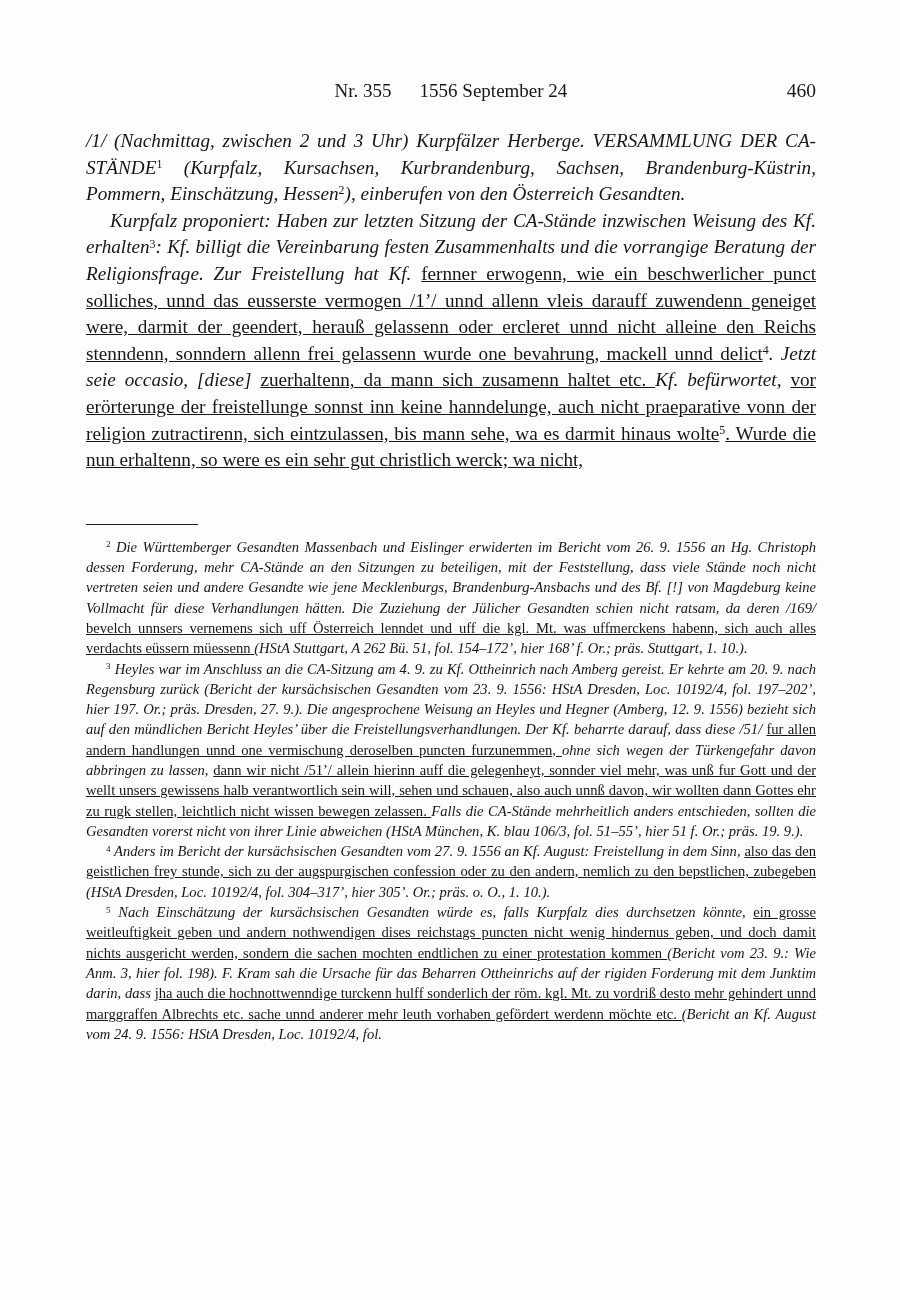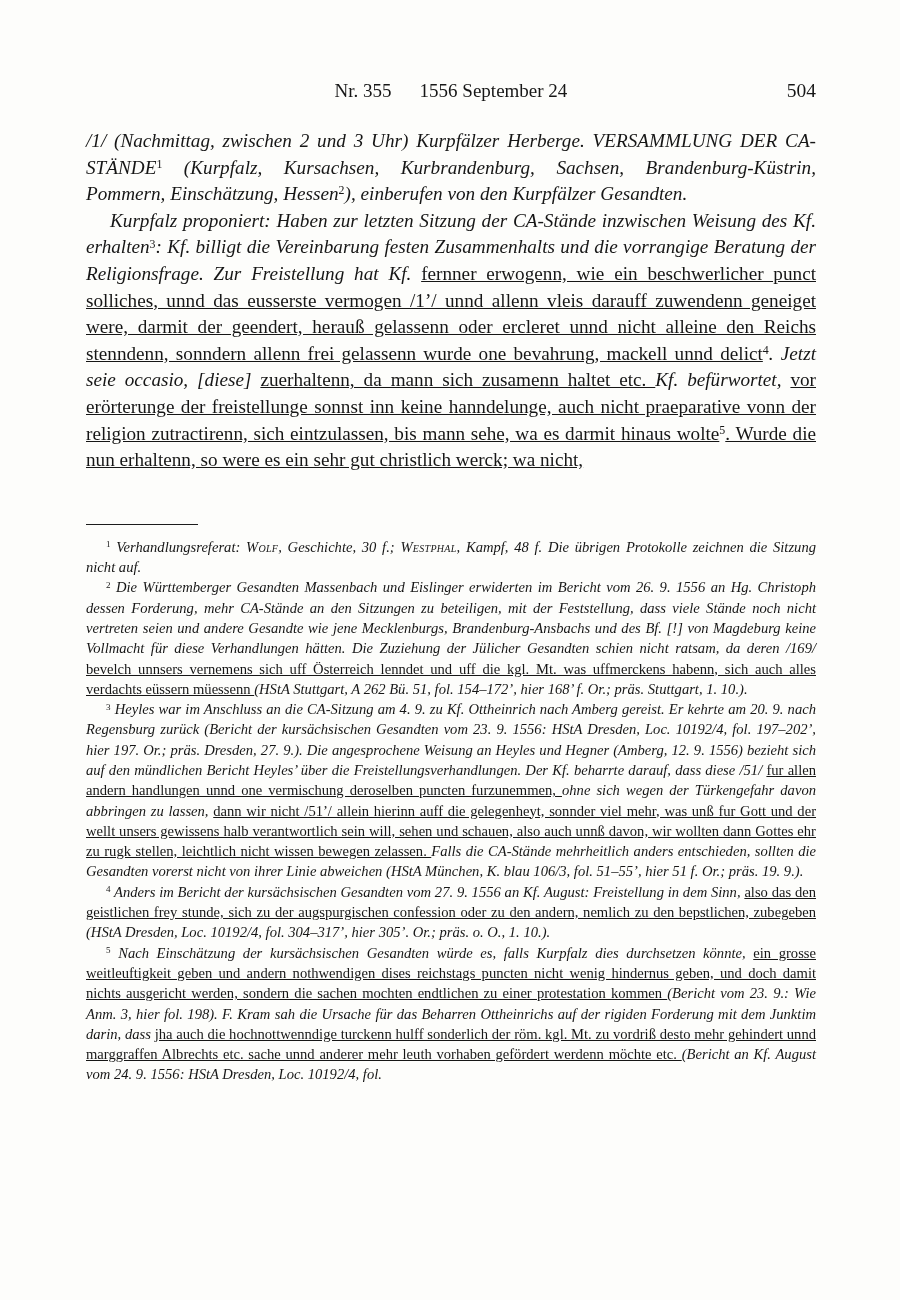--- a/index.html
+++ b/index.html
@@ -30,31 +30,30 @@
 </style>
 </head>
 <body>
 
 <div class="page">
 
   <div class="header">
     <div class="header-center">
       <span class="head-doc">Nr. 355</span><span>1556 September 24</span>
     </div>
-    <span class="page-number">504</span>
+    <span class="page-number">460</span>
   </div>
 
   <div class="body-text">
-    <p class="para no-indent"><span class="run-i">/1/ (Nachmittag, zwischen 2 und 3 Uhr) Kurpfälzer Herberge. VERSAMMLUNG DER CA-STÄNDE</span><sup class="run-sup">1</sup><span class="run-i"> (Kurpfalz, Kursachsen, Kurbrandenburg, Sachsen, Brandenburg-Küstrin, Pommern, Einschätzung, Hessen</span><sup class="run-sup">2</sup><span class="run-i">), einberufen von den Kurpfälzer Gesandten.</span></p>
+    <p class="para no-indent"><span class="run-i">/1/ (Nachmittag, zwischen 2 und 3 Uhr) Kurpfälzer Herberge. VERSAMMLUNG DER CA-STÄNDE</span><sup class="run-sup">1</sup><span class="run-i"> (Kurpfalz, Kursachsen, Kurbrandenburg, Sachsen, Brandenburg-Küstrin, Pommern, Einschätzung, Hessen</span><sup class="run-sup">2</sup><span class="run-i">), einberufen von den Österreich Gesandten.</span></p>
     <p class="para indent"><span class="run-i">Kurpfalz proponiert: Haben zur letzten Sitzung der CA-Stände inzwischen Weisung des Kf. erhalten</span><sup class="run-sup">3</sup><span class="run-i">: Kf. billigt die Vereinbarung festen Zusammenhalts und die vorrangige Beratung der Religionsfrage. Zur Freistellung hat Kf. </span><span class="run-r">fernner erwogenn, wie ein beschwerlicher punct solliches, unnd das eusserste vermogen /1’/ unnd allenn vleis darauff zuwendenn geneiget were, darmit der geendert, herauß gelassenn oder ercleret unnd nicht alleine den Reichs stenndenn, sonndern allenn frei gelassenn wurde one bevahrung, mackell unnd delict</span><sup class="run-sup">4</sup><span class="run-i">. Jetzt seie occasio, [diese] </span><span class="run-r">zuerhaltenn, da mann sich zusamenn haltet etc. </span><span class="run-i">Kf. befürwortet, </span><span class="run-r">vor erörterunge der freistellunge sonnst inn keine hanndelunge, auch nicht praeparative vonn der religion zutractirenn, sich eintzulassen, bis mann sehe, wa es darmit hinaus wolte</span><sup class="run-sup">5</sup><span class="run-r">. Wurde die nun erhaltenn, so were es ein sehr gut christlich werck; wa nicht,</span></p>
   </div>
 
   <hr class="fn-rule">
 
   <div class="footnotes">
-    <p class="fn"><sup class="run-sup">1</sup><span class="run-i"> Verhandlungsreferat: </span><span class="run-sc">Wolf</span><span class="run-i">, Geschichte, 30 f.; </span><span class="run-sc">Westphal</span><span class="run-i">, Kampf, 48 f. Die übrigen Protokolle zeichnen die Sitzung nicht auf.</span></p>
     <p class="fn"><sup class="run-sup">2</sup><span class="run-i"> Die Württemberger Gesandten Massenbach und Eislinger erwiderten im Bericht vom 26. 9. 1556 an Hg. Christoph dessen Forderung, mehr CA-Stände an den Sitzungen zu beteiligen, mit der Feststellung, dass viele Stände noch nicht vertreten seien und andere Gesandte wie jene Mecklenburgs, Brandenburg-Ansbachs und des Bf. [!] von Magdeburg keine Vollmacht für diese Verhandlungen hätten. Die Zuziehung der Jülicher Gesandten schien nicht ratsam, da deren /169/ </span><span class="run-r">bevelch unnsers vernemens sich uff Österreich lenndet und uff die kgl. Mt. was uffmerckens habenn, sich auch alles verdachts eüssern müessenn </span><span class="run-i">(HStA Stuttgart, A 262 Bü. 51, fol. 154–172’, hier 168’ f. Or.; präs. Stuttgart, 1. 10.).</span></p>
     <p class="fn"><sup class="run-sup">3</sup><span class="run-i"> Heyles war im Anschluss an die CA-Sitzung am 4. 9. zu Kf. Ottheinrich nach Amberg gereist. Er kehrte am 20. 9. nach Regensburg zurück (Bericht der kursächsischen Gesandten vom 23. 9. 1556: HStA Dresden, Loc. 10192/4, fol. 197–202’, hier 197. Or.; präs. Dresden, 27. 9.). Die angesprochene Weisung an Heyles und Hegner (Amberg, 12. 9. 1556) bezieht sich auf den mündlichen Bericht Heyles’ über die Freistellungsverhandlungen. Der Kf. beharrte darauf, dass diese /51/ </span><span class="run-r">fur allen andern handlungen unnd one vermischung deroselben puncten furzunemmen, </span><span class="run-i">ohne sich wegen der Türkengefahr davon abbringen zu lassen, </span><span class="run-r">dann wir nicht /51’/ allein hierinn auff die gelegenheyt, sonnder viel mehr, was unß fur Gott und der wellt unsers gewissens halb verantwortlich sein will, sehen und schauen, also auch unnß davon, wir wollten dann Gottes ehr zu rugk stellen, leichtlich nicht wissen bewegen zelassen. </span><span class="run-i">Falls die CA-Stände mehrheitlich anders entschieden, sollten die Gesandten vorerst nicht von ihrer Linie abweichen (HStA München, K. blau 106/3, fol. 51–55’, hier 51 f. Or.; präs. 19. 9.).</span></p>
     <p class="fn"><sup class="run-sup">4</sup><span class="run-i"> Anders im Bericht der kursächsischen Gesandten vom 27. 9. 1556 an Kf. August: Freistellung in dem Sinn, </span><span class="run-r">also das den geistlichen frey stunde, sich zu der augspurgischen confession oder zu den andern, nemlich zu den bepstlichen, zubegeben </span><span class="run-i">(HStA Dresden, Loc. 10192/4, fol. 304–317’, hier 305’. Or.; präs. o. O., 1. 10.).</span></p>
     <p class="fn"><sup class="run-sup">5</sup><span class="run-i"> Nach Einschätzung der kursächsischen Gesandten würde es, falls Kurpfalz dies durchsetzen könnte, </span><span class="run-r">ein grosse weitleuftigkeit geben und andern nothwendigen dises reichstags puncten nicht wenig hindernus geben, und doch damit nichts ausgericht werden, sondern die sachen mochten endtlichen zu einer protestation kommen </span><span class="run-i">(Bericht vom 23. 9.: Wie Anm. 3, hier fol. 198). F. Kram sah die Ursache für das Beharren Ottheinrichs auf der rigiden Forderung mit dem Junktim darin, dass </span><span class="run-r">jha auch die hochnottwenndige turckenn hulff sonderlich der röm. kgl. Mt. zu vordriß desto mehr gehindert unnd marggraffen Albrechts etc. sache unnd anderer mehr leuth vorhaben gefördert werdenn möchte etc. </span><span class="run-i">(Bericht an Kf. August vom 24. 9. 1556: HStA Dresden, Loc. 10192/4, fol.</span></p>
   </div>
 
 </div>
 
 </body></html>

